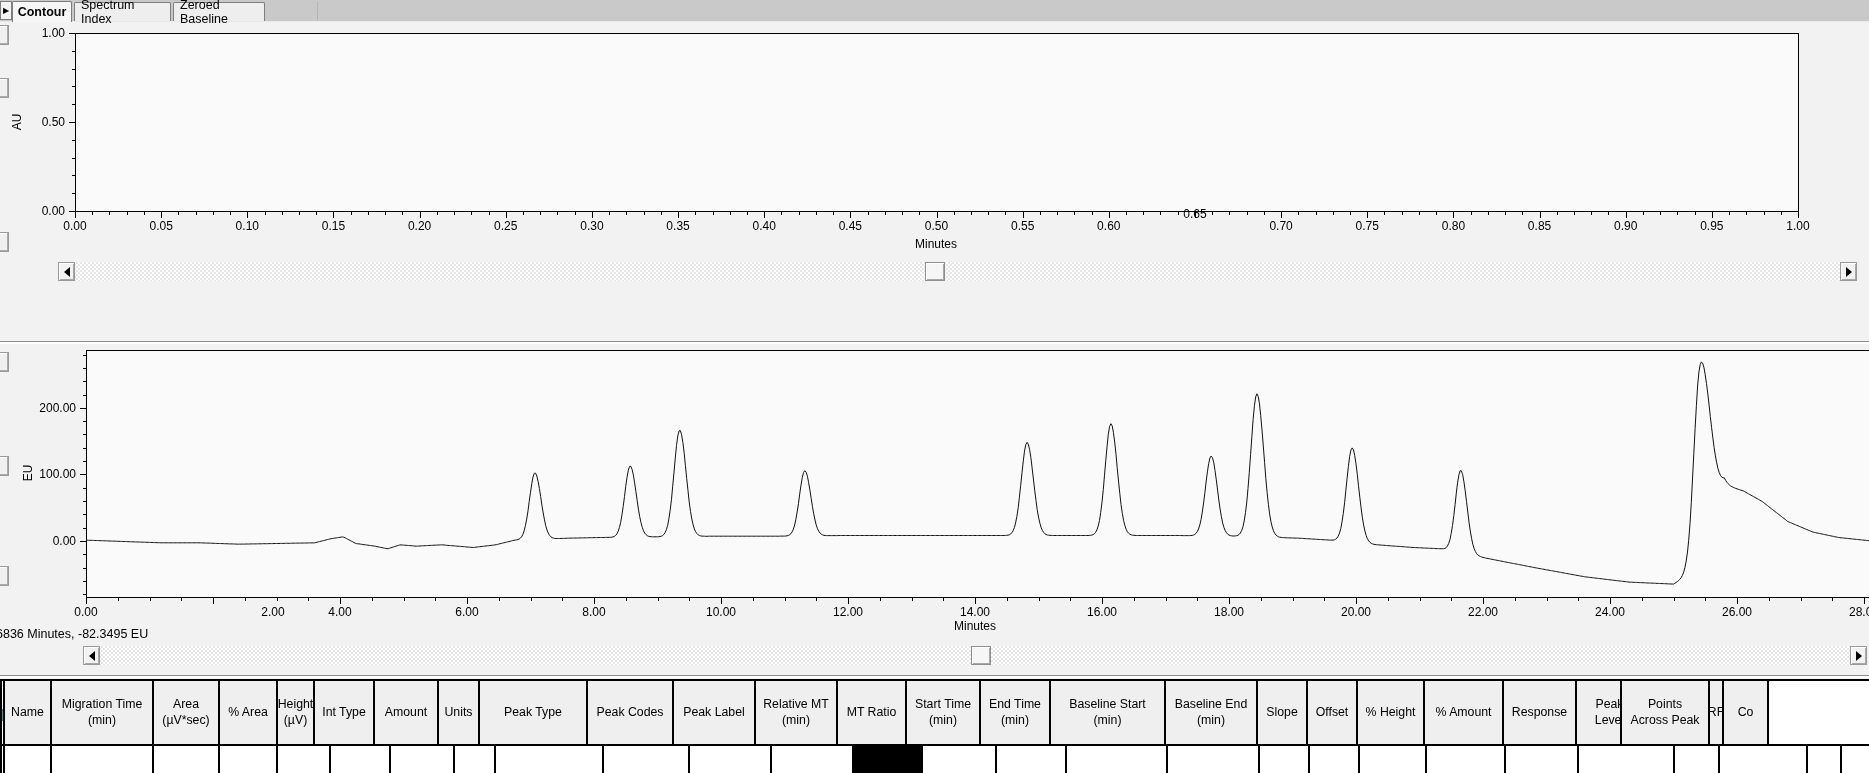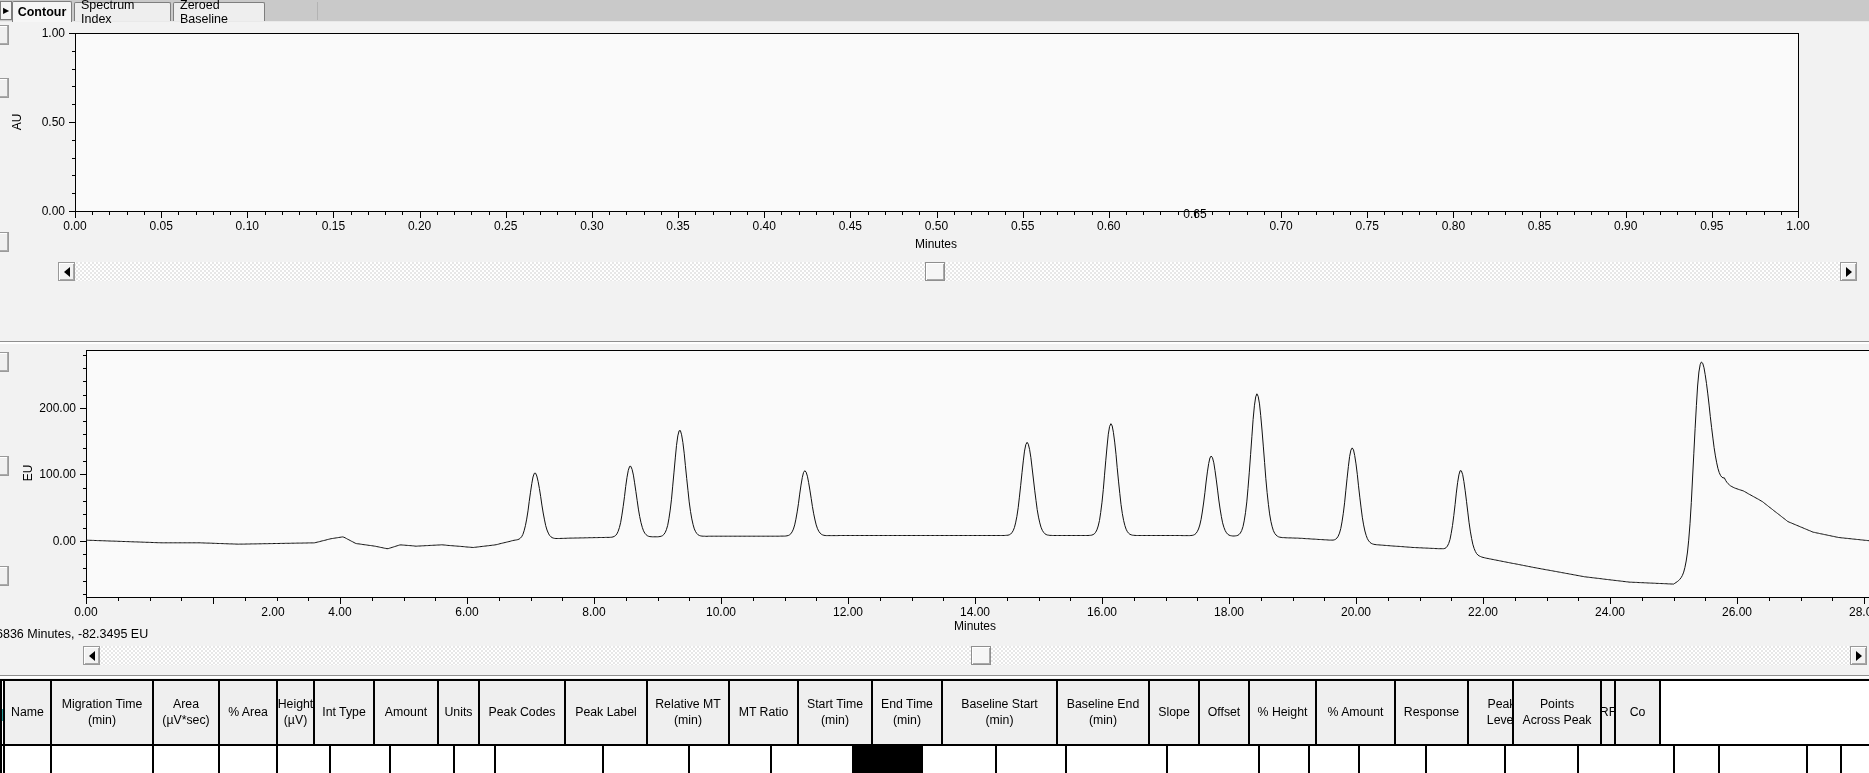--- a/index.html
+++ b/index.html
@@ -367,20 +367,23 @@
         </div>
         <div class="hcell" style="width: 60px;">
           <div>Int Type</div>
         </div>
         <div class="hcell" style="width: 64px;">
           <div>Amount</div>
         </div>
         <div class="hcell" style="width: 41px;">
           <div>Units</div>
         </div>
+        <div class="hcell" style="width: 108px;">
+          <div>Peak Type</div>
+        </div>
         <div class="hcell" style="width: 86px;">
           <div>Peak Codes</div>
         </div>
         <div class="hcell" style="width: 82px;">
           <div>Peak Label</div>
         </div>
         <div class="hcell" style="width: 82px;">
           <div>Relative MT</div>
           <div>(min)</div>
         </div>

